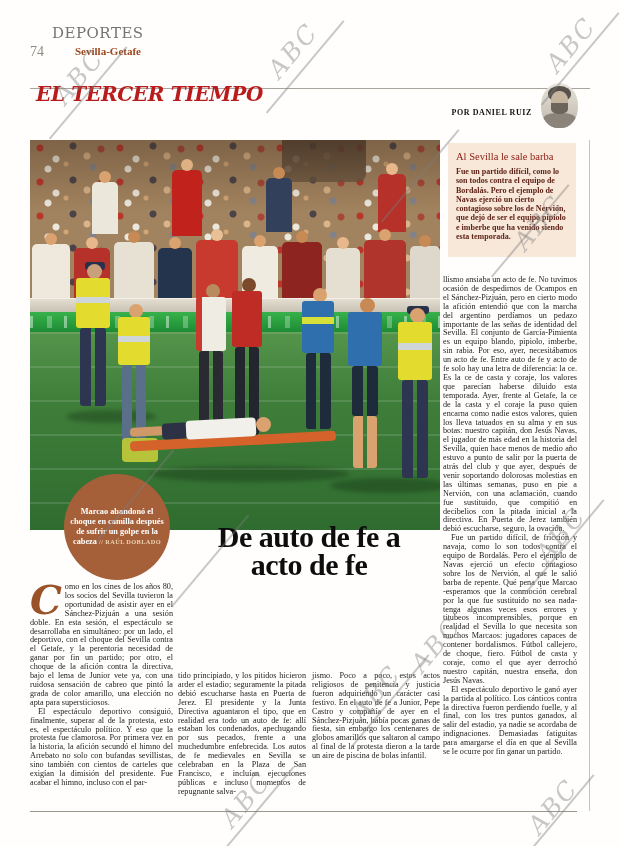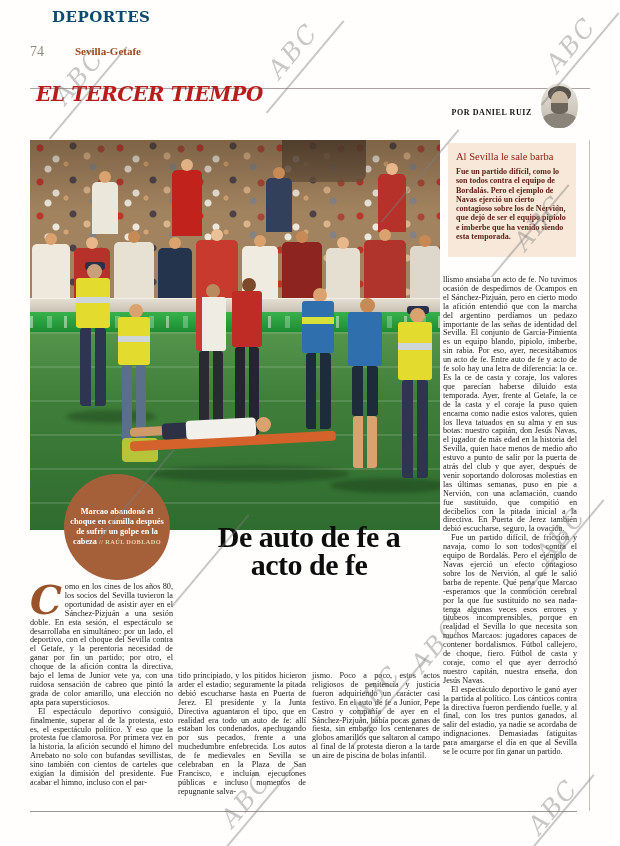--- a/index.html
+++ b/index.html
@@ -2,21 +2,21 @@
 <html><head>
 <meta charset="utf-8">
 <style>
   html,body{margin:0;padding:0;background:#e9e9e9;}
   #page{position:relative;width:620px;height:846px;background:#fffefd;margin:0 auto;
         font-family:"Liberation Serif",serif;color:#1c1c1c;overflow:hidden;}
   .abs{position:absolute;}
 
   
   .folio-num{left:30px;top:44px;font-size:14px;color:#8f8a82;}
-  .folio-section{left:52px;top:8px;font-size:15px;font-weight:bold;color:#0c4a6e;
+  .folio-section{left:52px;top:24px;font-size:15px;font-weight:normal;color:#737373;
                  font-family:"DejaVu Serif",serif;letter-spacing:.5px;}
   .folio-match{left:30px;top:45px;font-size:11px;font-weight:bold;color:#9c4a21;margin-left:45px;}
   .folio-date{left:330px;top:31px;width:248px;font-size:7.5px;color:#2b2b2b;text-align:right;letter-spacing:.3px;}
   .folio-brand{font-weight:bold;margin-left:7px;font-family:"DejaVu Serif",serif;}
 
   
   .header-rule{left:30px;top:88px;width:560px;height:1px;background:#a9a49d;}
   .col-title{left:36px;top:82px;font-size:20px;font-weight:bold;color:#b91c1c;
              font-family:"DejaVu Serif",serif;letter-spacing:-.3px;font-style:italic;}
   .byline{left:420px;top:108px;width:112px;text-align:right;font-size:8px;font-weight:bold;

